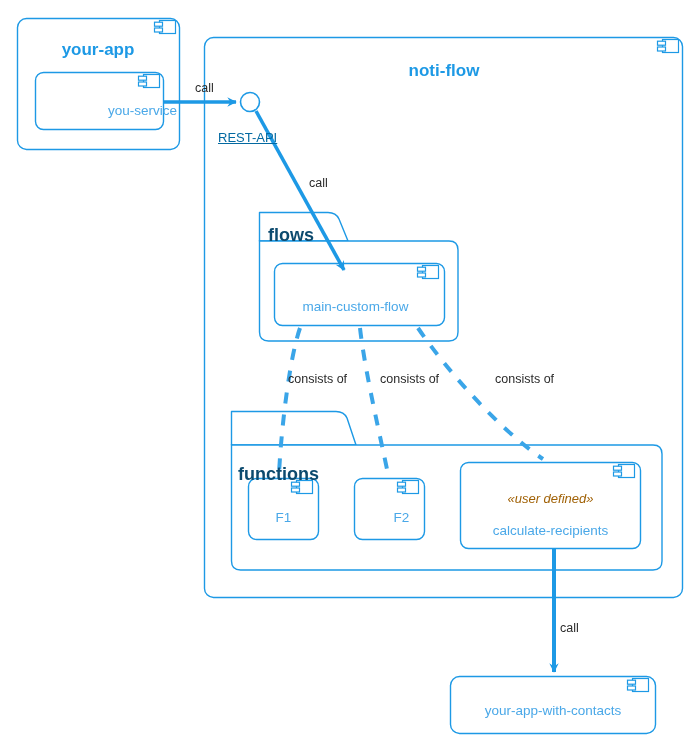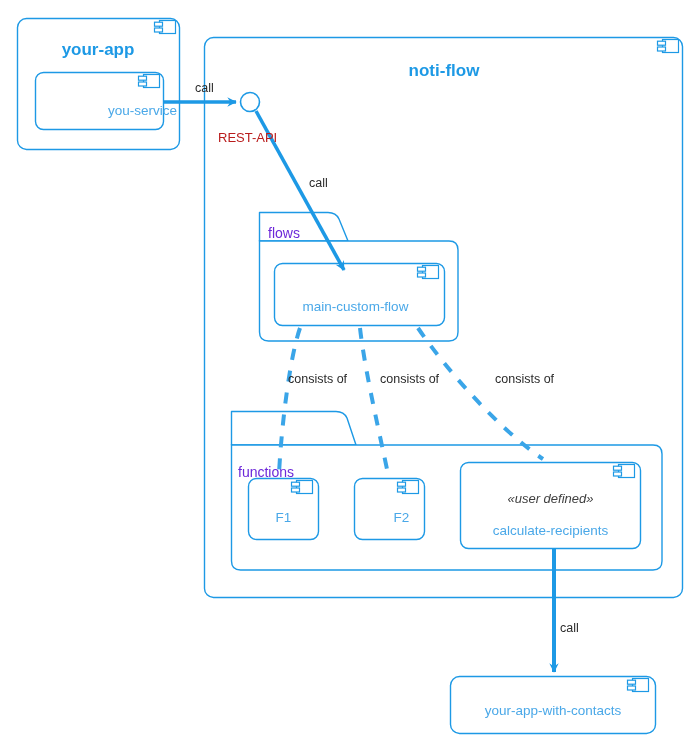--- a/index.html
+++ b/index.html
@@ -36,37 +36,38 @@
     font-size: 17px;
     font-weight: bold;
     text-align: center;
   }
   .comp-name {
     color: #4aa8e8;
     font-size: 13.5px;
     text-align: center;
   }
   .pkg-title {
-    color: #6d28d9;
-    font-size: 14px;
-    font-weight: normal;
+    color: #0c4a6e;
+    font-size: 18px;
+    font-weight: bold;
   }
   .stereotype {
-    color: #404040;
+    color: #a16207;
     font-size: 13px;
     font-style: italic;
     text-align: center;
   }
   .edge-label {
     color: #2b2b2b;
     font-size: 12.5px;
   }
   .iface-label {
-    color: #b91c1c;
+    color: #0369a1;
     font-size: 13px;
+    text-decoration: underline;
   }
 </style>
 </head>
 <body>
 
 <div id="diagram-root">
 
   <svg id="diagram-svg" viewBox="0 0 691 743" xmlns="http://www.w3.org/2000/svg">
     <defs>
 

